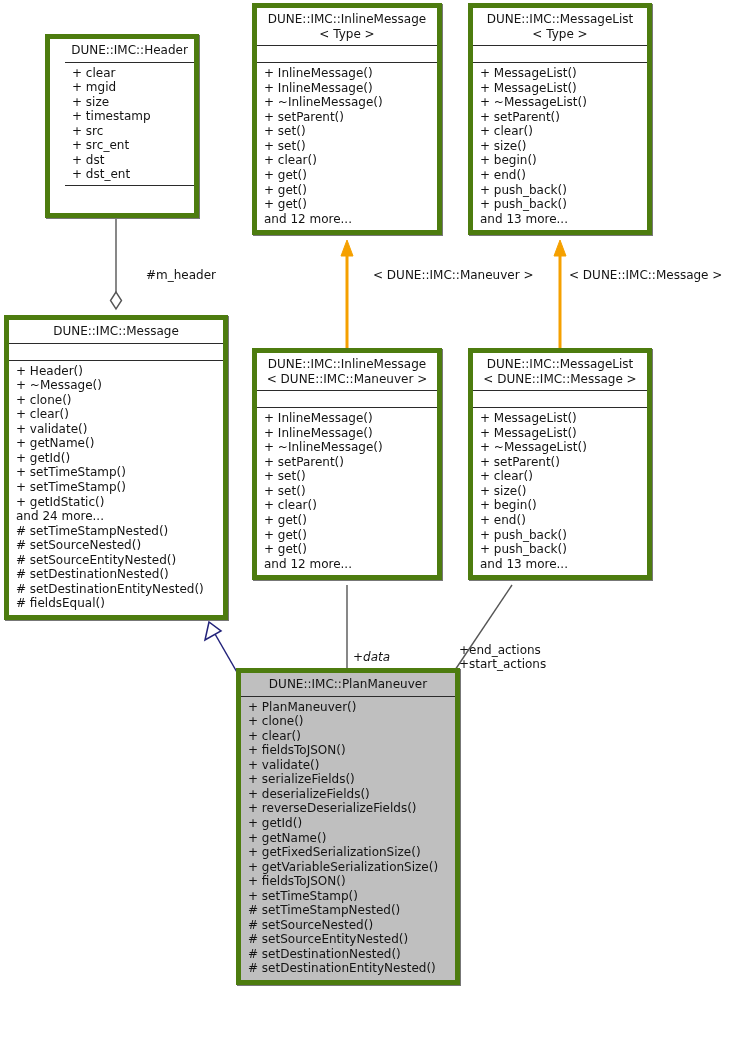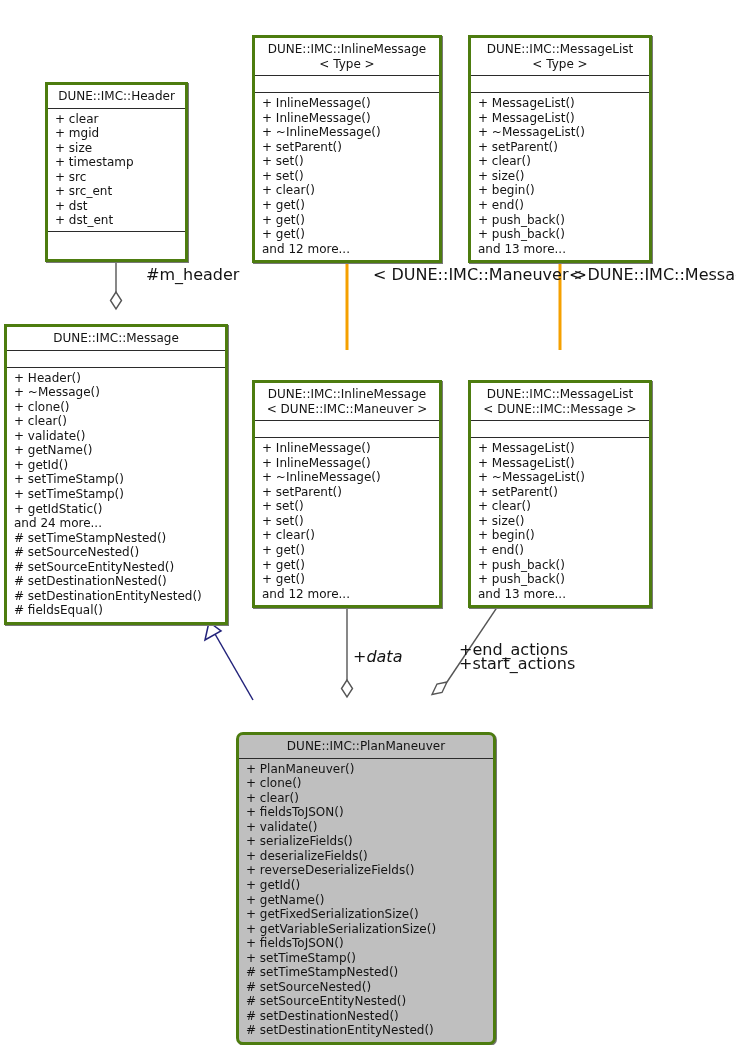--- a/index.html
+++ b/index.html
@@ -8,24 +8,23 @@
     font-family:"DejaVu Sans","Liberation Sans",sans-serif;
     -webkit-font-smoothing:antialiased;
   }
   #canvas{position:absolute;left:0;top:0;width:736px;height:1045px;}
   svg.edges{position:absolute;left:0;top:0;width:736px;height:1045px;pointer-events:none;}
 
   
   .umlbox{
     position:absolute;
     box-sizing:border-box;
-    border:3px solid #4d7c0f;
+    border:5px solid #4d7c0f;
     background:#ffffff;
     box-shadow:1px 1px 0 0 #777;
-    margin-top:32px;
   }
   .umlbox.shaded{background:#bfbfbf;}
   .umlbox .title{
     text-align:center;
     font-size:12px;
     line-height:14.6px;
     color:#131313;
     padding:4px 6px 4px 6px;
     border-bottom:1px solid #2b2b2b;
     white-space:pre;
@@ -40,21 +39,21 @@
   .umlbox .row{
     font-size:12px;
     line-height:14.55px;
     color:#131313;
     white-space:pre;
   }
 
   
   .elabel{
     position:absolute;
-    font-size:16px;
+    font-size:12px;
     line-height:14.5px;
     color:#131313;
     white-space:pre;
     text-align:center;
   }
 </style>
 </head>
 <body>
 
 <div id="canvas">
@@ -97,21 +96,21 @@
   <div class="elabel" style="left:373px;top:268px;">&lt; DUNE::IMC::Maneuver &gt;</div>
 
   <div class="elabel" style="left:569px;top:268px;">&lt; DUNE::IMC::Message &gt;</div>
 
   <div class="elabel" style="left:353px;top:650px;font-style:italic;">+data</div>
 
   <div class="elabel" style="left:459px;top:643px;">+end_actions</div>
 
   <div class="elabel" style="left:459px;top:657px;">+start_actions</div>
 
-  <div class="umlbox" style="left:45px;top:50px;width:143px;">
+  <div class="umlbox" style="left:45px;top:34px;width:154px;padding-left:15px;">
     <div class="title"><span>DUNE::IMC::Header</span></div>
     <div class="attrs">
       <div class="row">+ clear</div>
       <div class="row">+ mgid</div>
       <div class="row">+ size</div>
       <div class="row">+ timestamp</div>
       <div class="row">+ src</div>
       <div class="row">+ src_ent</div>
       <div class="row">+ dst</div>
       <div class="row">+ dst_ent</div>
@@ -148,21 +147,21 @@
       <div class="row">+ clear()</div>
       <div class="row">+ size()</div>
       <div class="row">+ begin()</div>
       <div class="row">+ end()</div>
       <div class="row">+ push_back()</div>
       <div class="row">+ push_back()</div>
       <div class="row">and 13 more...</div>
     </div>
   </div>
 
-  <div class="umlbox" style="left:4px;top:292px;width:224px;">
+  <div class="umlbox" style="left:4px;top:315px;width:224px;">
     <div class="title"><span>DUNE::IMC::Message</span></div>
     <div class="attrs empty"></div>
     <div class="ops">
       <div class="row">+ Header()</div>
       <div class="row">+ ~Message()</div>
       <div class="row">+ clone()</div>
       <div class="row">+ clear()</div>
       <div class="row">+ validate()</div>
       <div class="row">+ getName()</div>
       <div class="row">+ getId()</div>
@@ -208,21 +207,21 @@
       <div class="row">+ clear()</div>
       <div class="row">+ size()</div>
       <div class="row">+ begin()</div>
       <div class="row">+ end()</div>
       <div class="row">+ push_back()</div>
       <div class="row">+ push_back()</div>
       <div class="row">and 13 more...</div>
     </div>
   </div>
 
-  <div class="umlbox shaded" style="left:236px;top:700px;width:260px;border-radius:7px;">
+  <div class="umlbox shaded" style="left:236px;top:668px;width:224px;">
     <div class="title"><span>DUNE::IMC::PlanManeuver</span></div>
     <div class="ops">
       <div class="row">+ PlanManeuver()</div>
       <div class="row">+ clone()</div>
       <div class="row">+ clear()</div>
       <div class="row">+ fieldsToJSON()</div>
       <div class="row">+ validate()</div>
       <div class="row">+ serializeFields()</div>
       <div class="row">+ deserializeFields()</div>
       <div class="row">+ reverseDeserializeFields()</div>

